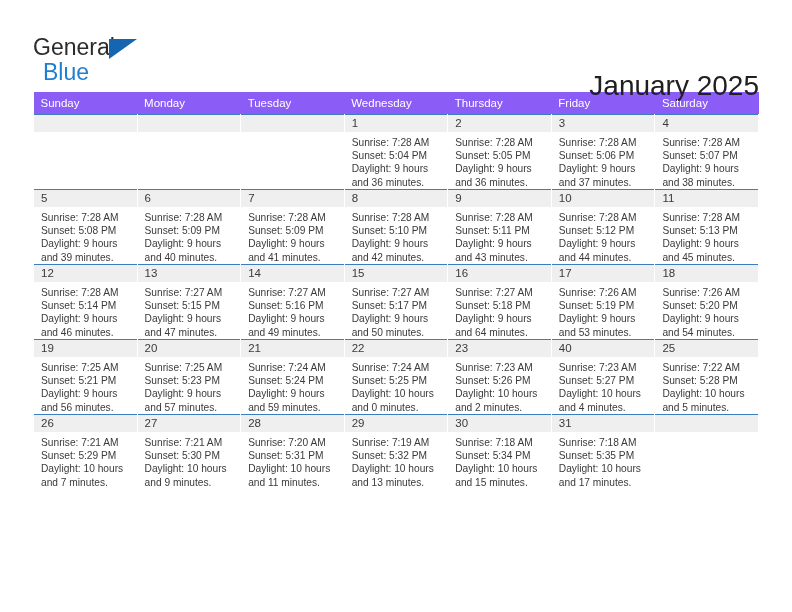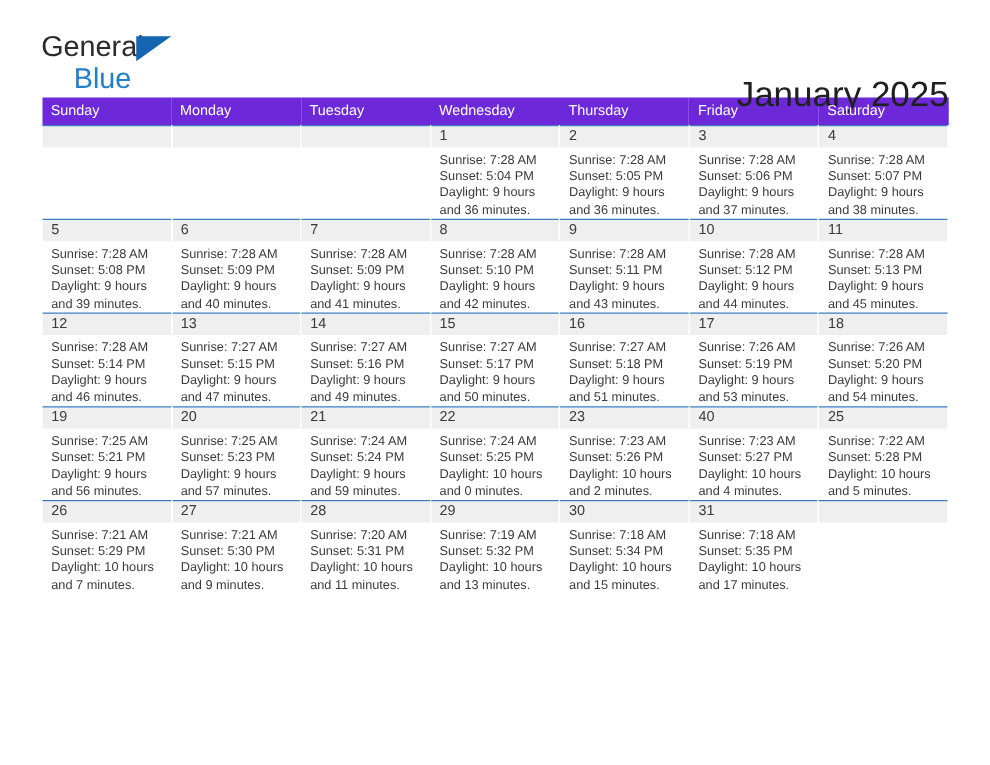--- a/index.html
+++ b/index.html
@@ -17,46 +17,46 @@
   .page {
     width: 792px;
     height: 612px;
     box-sizing: border-box;
     padding: 0 33px;
     position: relative;
   }
 
   
   .header {
-    height: 78px;
+    height: 92px;
     display: flex;
     align-items: flex-start;
     justify-content: space-between;
-    padding-top: 26px;
+    padding-top: 36px;
     box-sizing: border-box;
   }
   .brand {
     position: relative;
     width: 130px;
     height: 52px;
     line-height: 1;
   }
   .brand-general {
     font-size: 23px;
     color: #2b2b2b;
     letter-spacing: 0px;
     display: block;
     font-family: "Liberation Sans", sans-serif;
   }
   .brand-blue {
     font-size: 23px;
     color: #1f7fd0;
     display: block;
     margin-top: 2px;
-    margin-left: 26px;
+    margin-left: 10px;
   }
   .brand-triangle {
     position: absolute;
     left: 76px;
     top: 3px;
     width: 0;
     height: 0;
     border-left: 28px solid #1565b0;
     border-bottom: 20px solid transparent;
   }
@@ -78,21 +78,21 @@
     margin-top: 9px;
   }
 
   
   .calendar {
     width: 726px;
     border-collapse: collapse;
     table-layout: fixed;
   }
   .calendar th {
-    background: #6d28d9;
+    background: #8b5cf6;
     color: #ffffff;
     font-size: 11.5px;
     font-weight: normal;
     text-align: left;
     padding: 5px 0 5px 7px;
     height: 12px;
     border: none;
   }
   .week-row td {
     vertical-align: top;
@@ -322,21 +322,21 @@
               <div>Daylight: 9 hours</div>
               <div>and 50 minutes.</div>
             </div>
           </td>
           <td class="day-cell">
             <div class="daynum-band">16</div>
             <div class="cell-body">
               <div>Sunrise: 7:27 AM</div>
               <div>Sunset: 5:18 PM</div>
               <div>Daylight: 9 hours</div>
-              <div>and 51 minutes.</div>
+              <div>and 64 minutes.</div>
             </div>
           </td>
           <td class="day-cell">
             <div class="daynum-band">17</div>
             <div class="cell-body">
               <div>Sunrise: 7:26 AM</div>
               <div>Sunset: 5:19 PM</div>
               <div>Daylight: 9 hours</div>
               <div>and 53 minutes.</div>
             </div>

